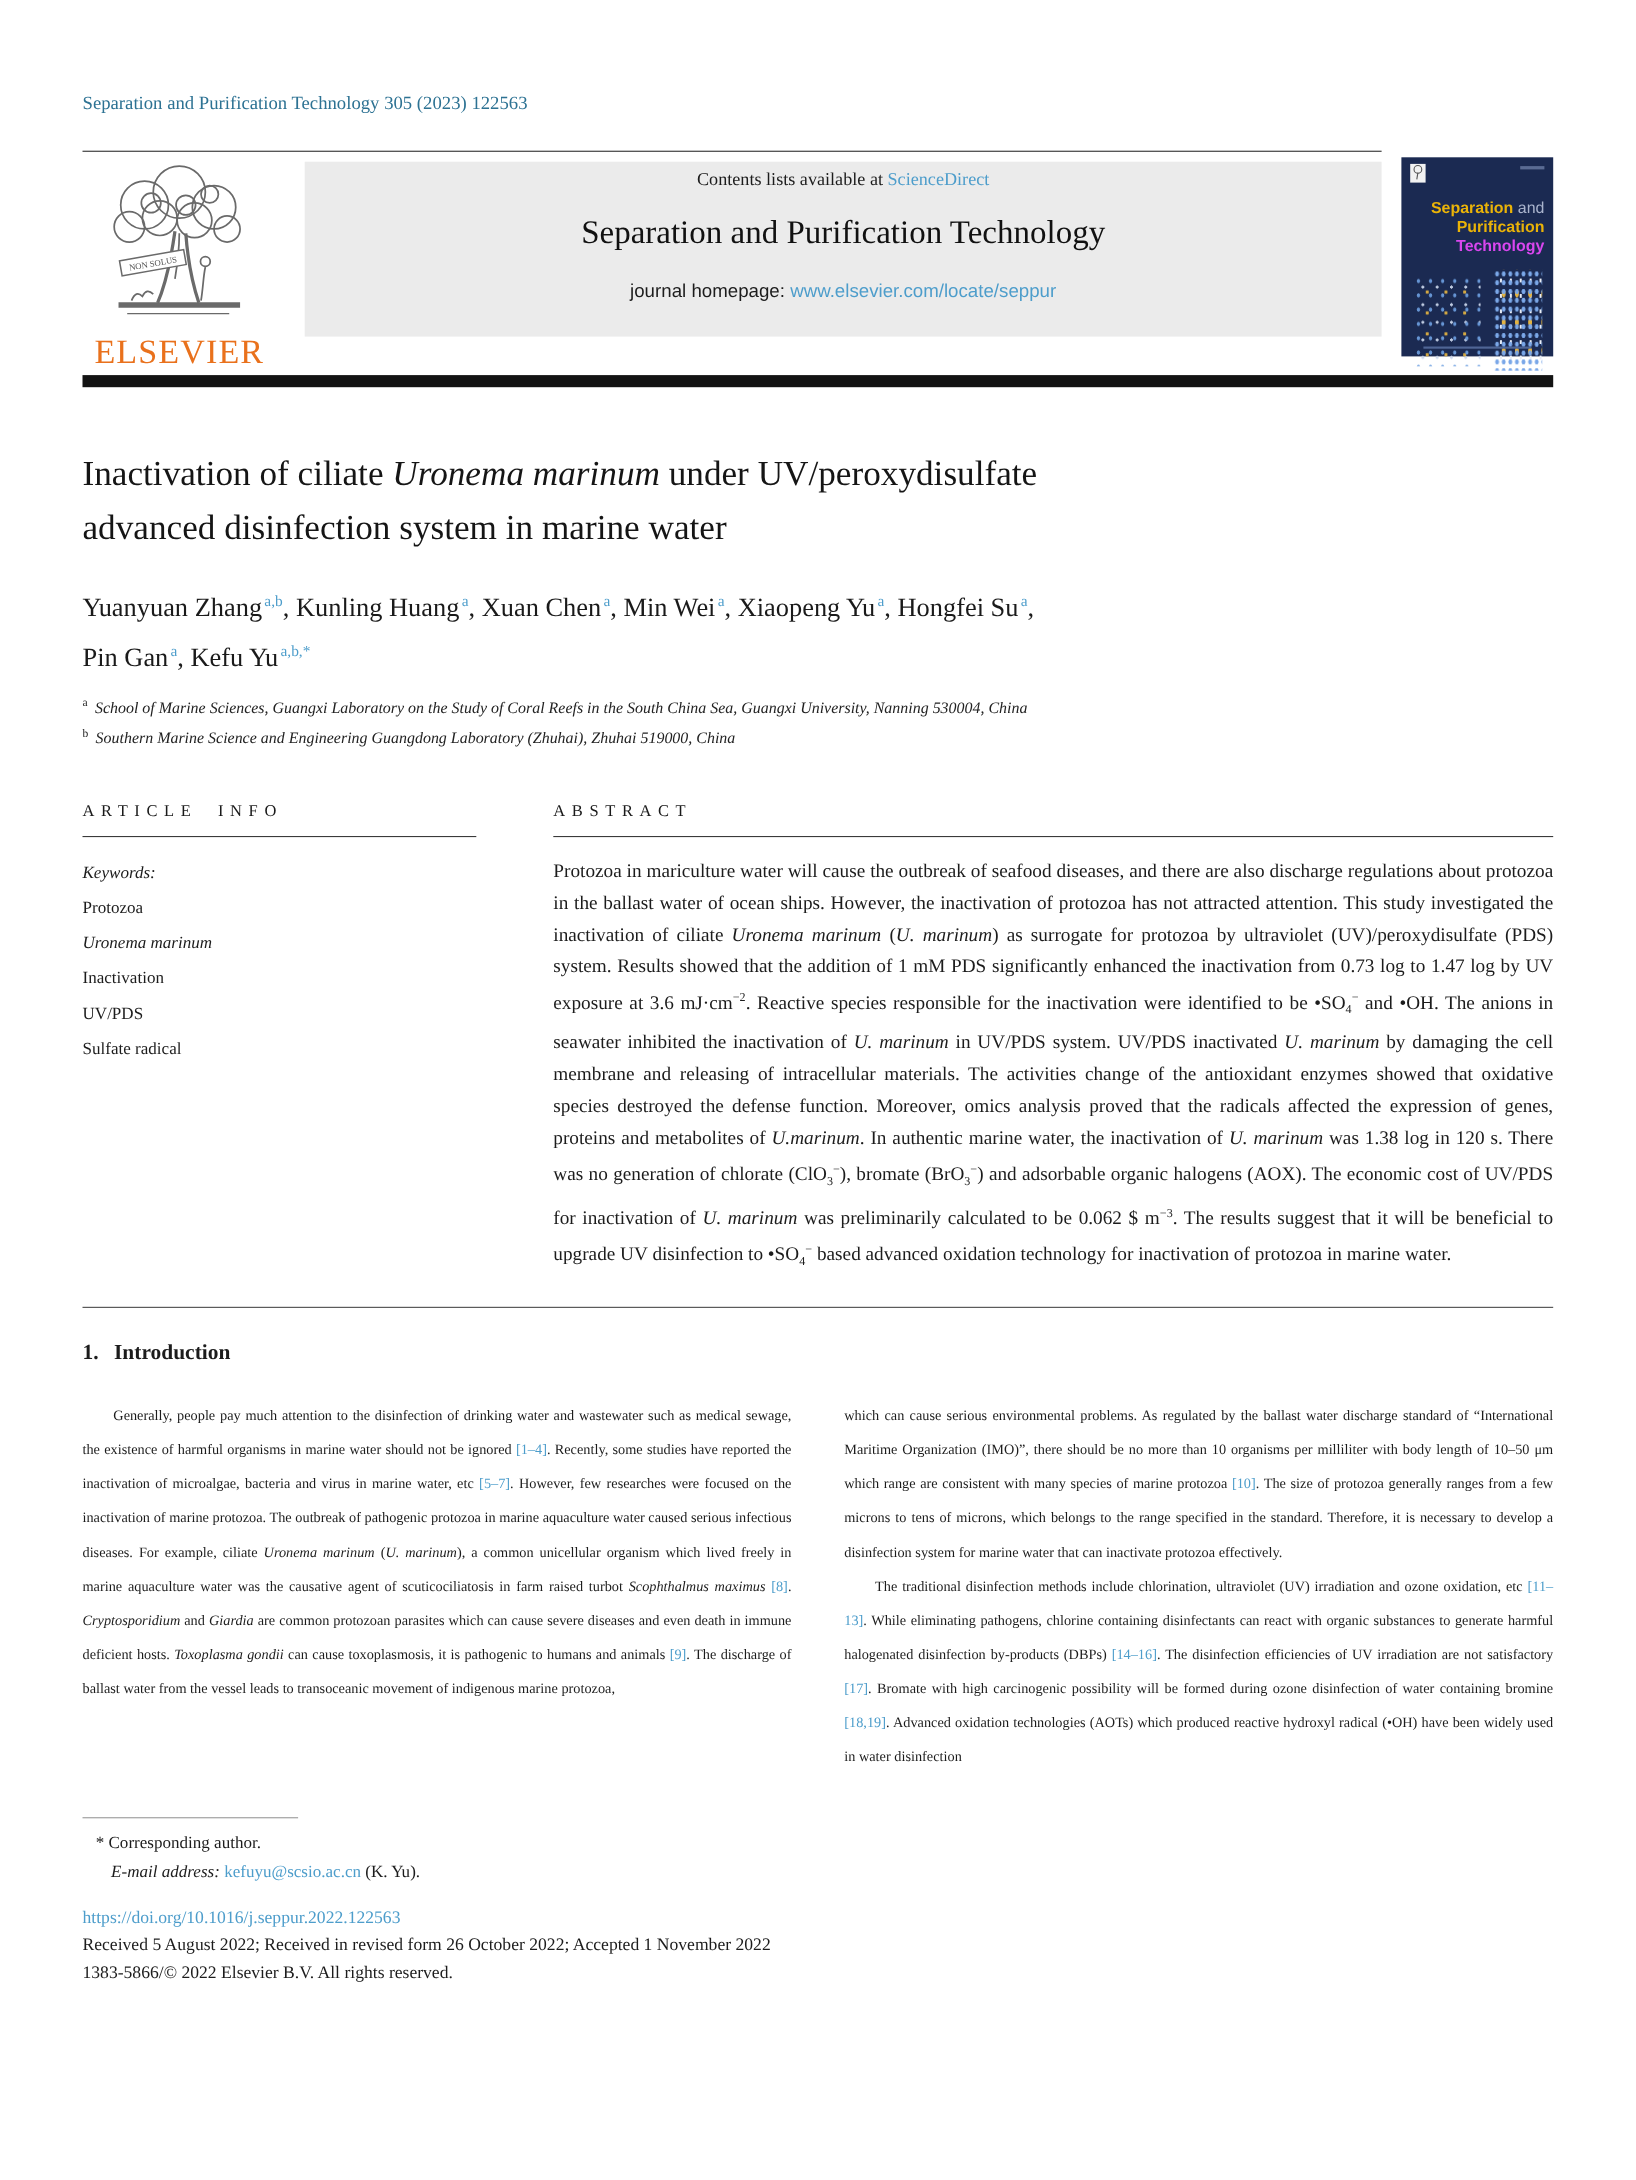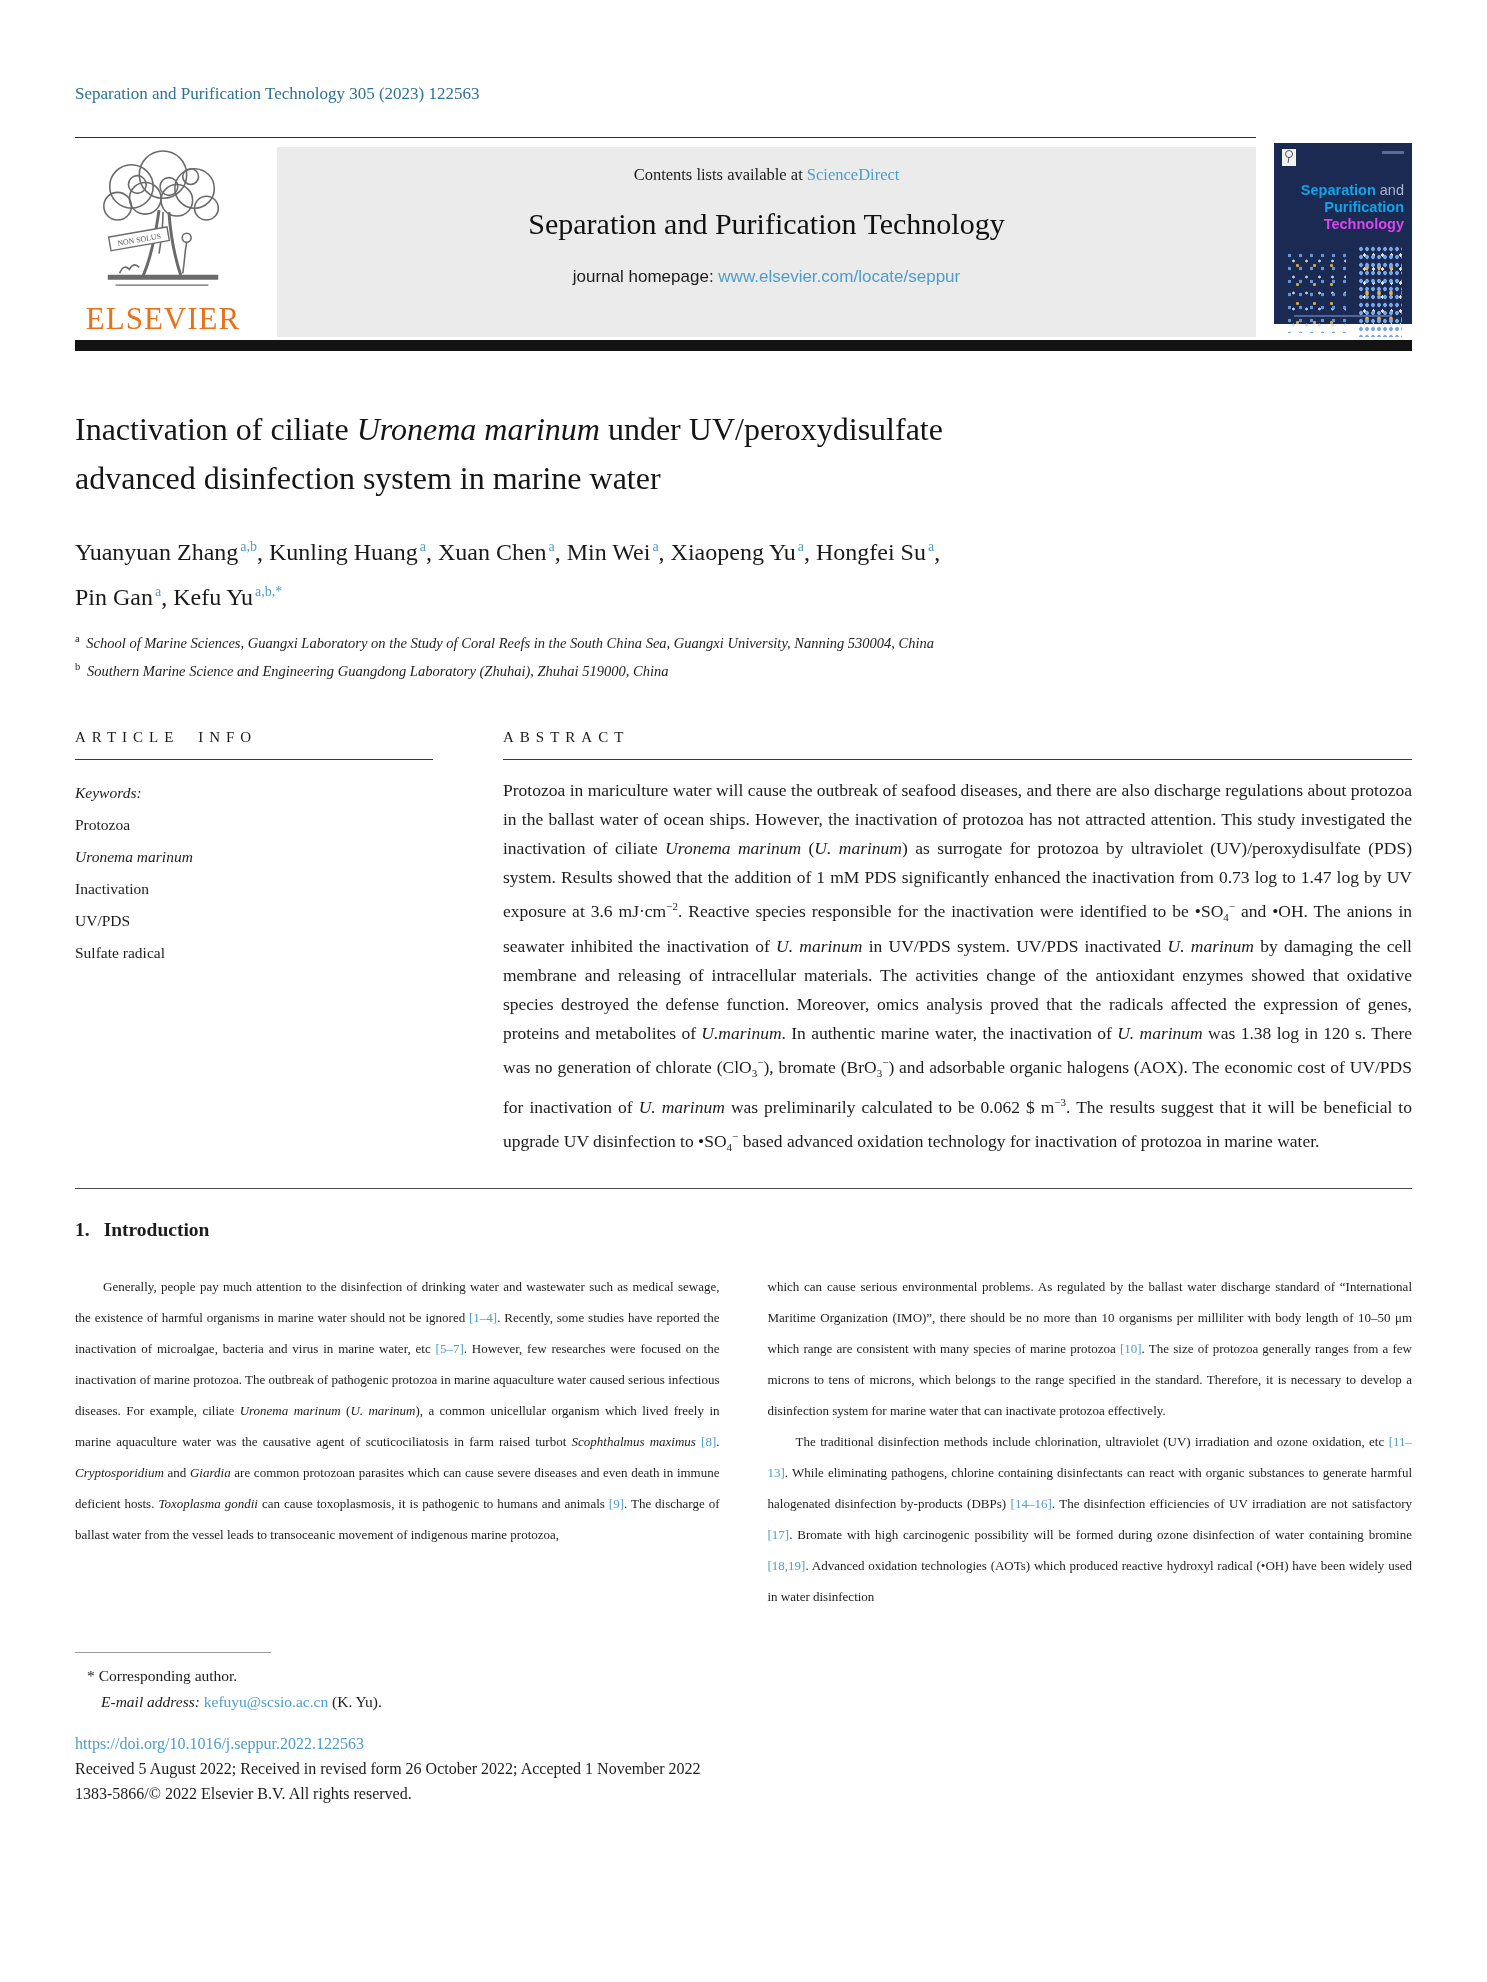--- a/index.html
+++ b/index.html
@@ -13,35 +13,35 @@
   .link, .ref { color:#4d9dcb; }
 
   
   .citation { text-align:left; font-size:17px; color:#2d7293; }
 
   
   .header-row { display:flex; margin-top:33px; align-items:flex-start; }
   .header-main { flex:1; border-top:1.5px solid #2f2f2f; padding-top:9px; display:flex; }
   .logo-block { width:176px; text-align:center; }
   .elsevier-word { font-size:31px; color:#e9711c; letter-spacing:1px; margin-top:2px; }
-  .banner { flex:1; margin-left:26px; background:#ebebeb; height:190px; text-align:center;
-            padding-top:18px; box-sizing:border-box; }
+  .banner { flex:1; margin-left:26px; background:#ebebeb; height:159px; text-align:center;
+            padding-top:6px; box-sizing:border-box; }
   .contents-line { font-size:16.5px; }
   .journal-name { font-size:30px; margin-top:22px; color:#111; }
   .homepage-line { font-size:17px; margin-top:26px; font-family:"Liberation Sans","DejaVu Sans",sans-serif; }
 
   
   .cover { width:138px; height:181px; background:#1b2a52; margin-left:18px; margin-top:6px;
            position:relative; box-sizing:border-box; padding:6px 8px;
            font-family:"Liberation Sans","DejaVu Sans",sans-serif; }
   .cover-top { display:flex; justify-content:space-between; align-items:flex-start; }
   .cover-mini-logo { width:14px; height:17px; background:#f2f2f2; display:inline-block; text-align:center; }
   .cover-small-print { width:22px; height:3px; background:#5a6b93; display:inline-block; margin-top:2px; }
   .cover-title { text-align:right; margin-top:16px; line-height:17px; font-size:14.5px; font-weight:bold; }
-  .ct-strong { color:#0ea5e9; }
+  .ct-strong { color:#eab308; }
   .ct-light { color:#aab4cd; font-weight:normal; }
   .ct-accent { color:#d946ef; }
   .cover-dots { position:relative; height:92px; margin-top:12px; }
   .dc-a { position:absolute; left:2px; top:4px; width:62px; height:84px;
     background-image:
       radial-gradient(#6d9fe0 1.3px, transparent 1.8px),
       radial-gradient(#e3b341 1.2px, transparent 1.7px),
       radial-gradient(#cdd9ee 1px, transparent 1.4px);
     background-size:11px 13px, 17px 19px, 13px 16px;
     background-position:0 0, 5px 7px, 3px 4px; opacity:.92; }

